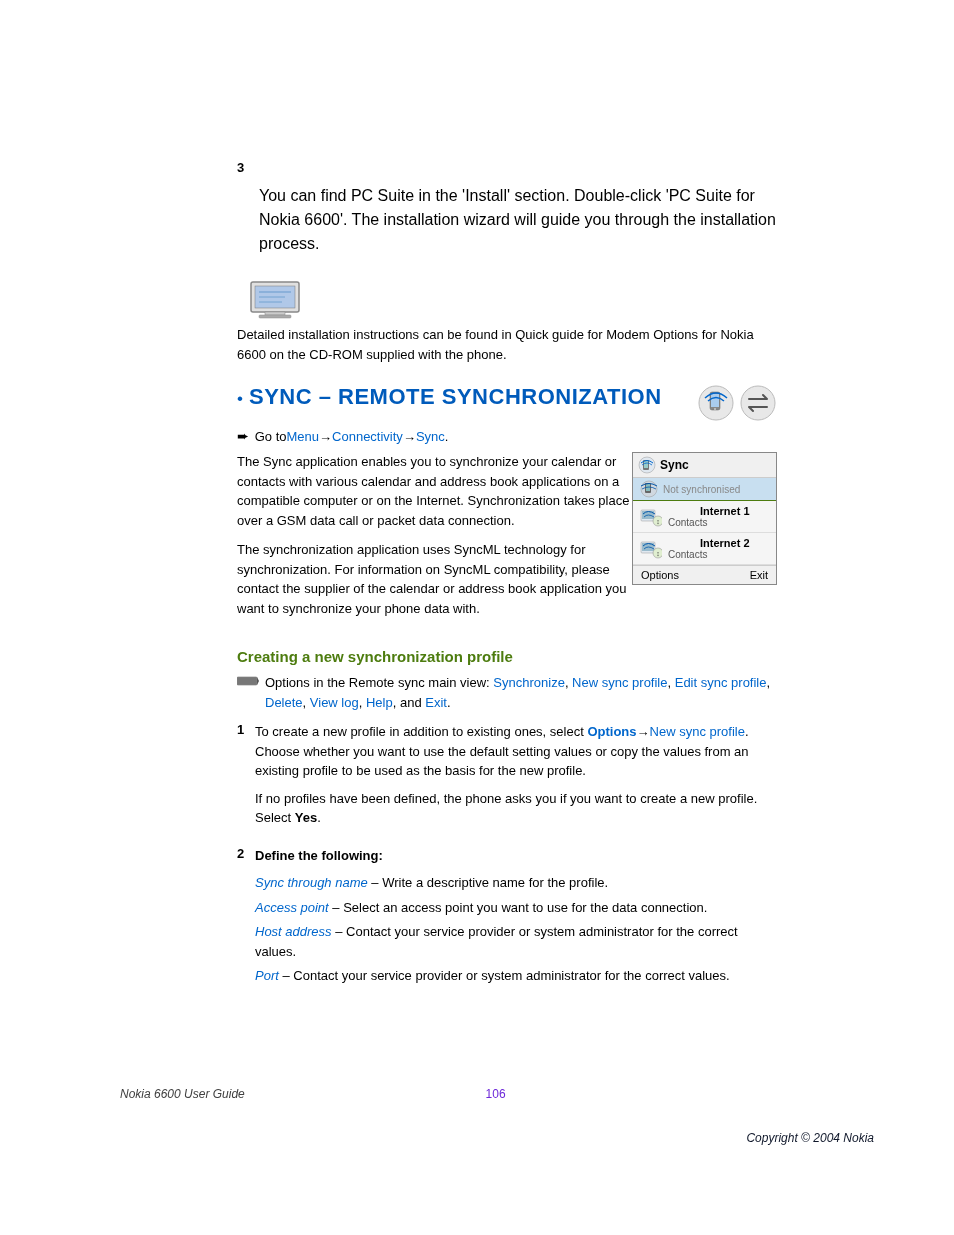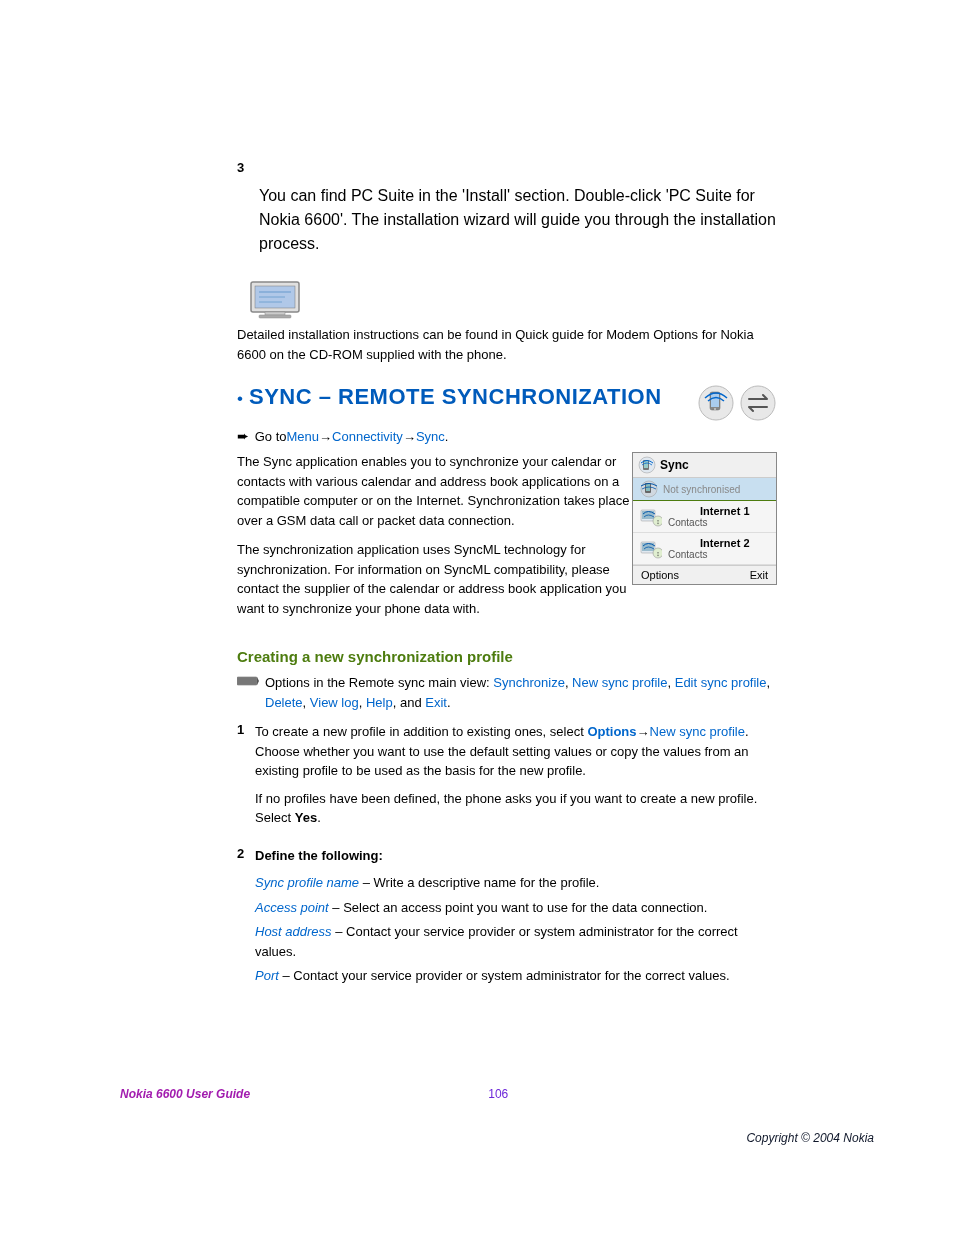--- a/index.html
+++ b/index.html
@@ -239,23 +239,22 @@
       position: absolute;
       bottom: 90px;
       left: 0;
       right: 0;
       display: flex;
       justify-content: space-between;
       padding: 0 80px 0 120px;
       font-size: 12px;
     }
     .footer-left {
-      color: #a21caf;
+      color: #404040;
       font-style: italic;
-      font-weight: bold;
     }
     .footer-center {
       color: #6d28d9;
     }
     .footer-right {
       color: #0f172a;
       font-style: italic;
       margin-top: 44px;
     }
 
@@ -435,21 +434,21 @@
           </p>
         </div>
       </div>
 
       <div class="step-block">
         <span class="step-num">2</span>
         <div class="step-block-text">
           <p><span class="define-label">Define the following:</span></p>
           <div class="define-list">
             <div class="define-item">
-              <span class="define-item-name">Sync profile name</span><span> – </span><span>Write a descriptive name for the profile.</span>
+              <span class="define-item-name">Sync through name</span><span> – </span><span>Write a descriptive name for the profile.</span>
             </div>
             <div class="define-item">
               <span class="define-item-name">Access point</span><span> – </span><span>Select an access point you want to use for the data connection.</span>
             </div>
             <div class="define-item">
               <span class="define-item-name">Host address</span><span> – </span><span>Contact your service provider or system administrator for the correct values.</span>
             </div>
             <div class="define-item">
               <span class="define-item-name">Port</span><span> – </span><span>Contact your service provider or system administrator for the correct values.</span>
             </div>

